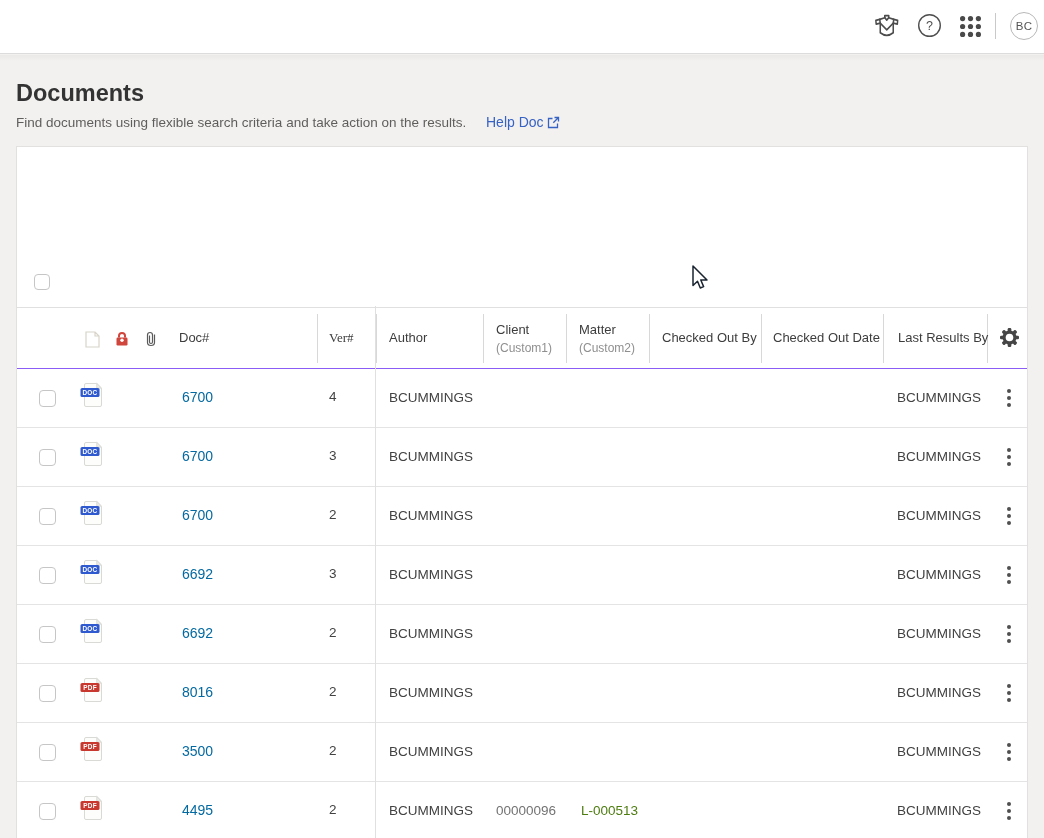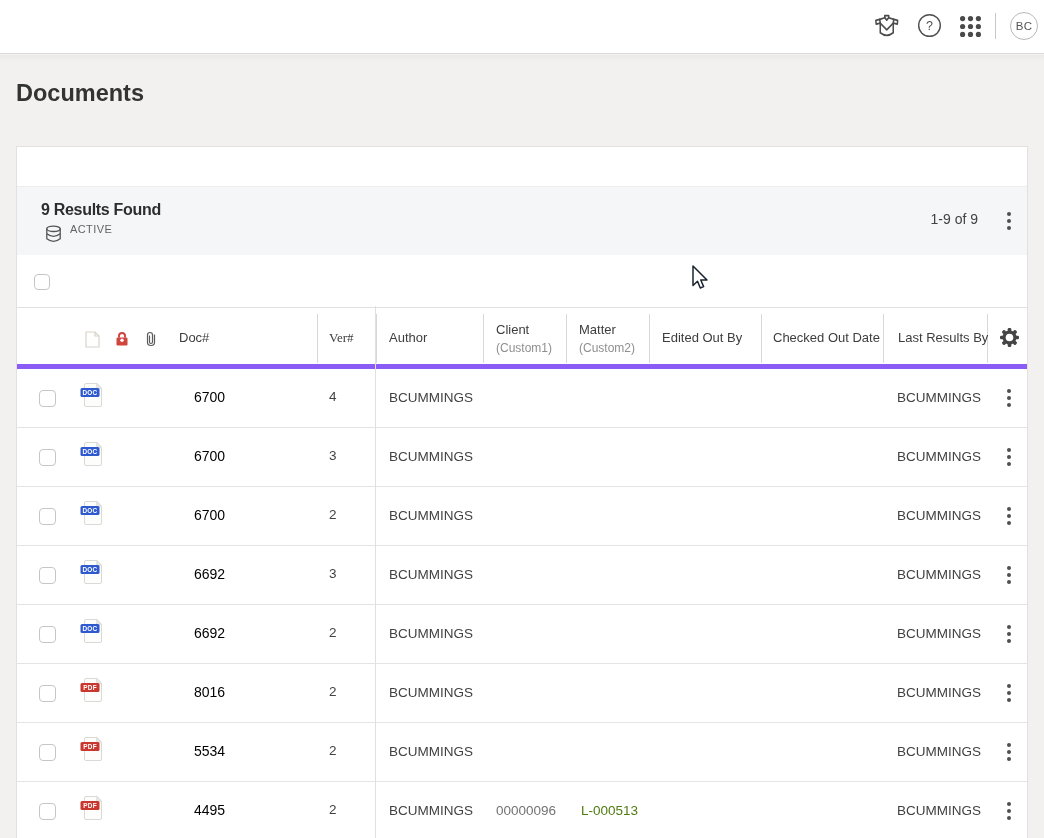--- a/index.html
+++ b/index.html
@@ -20,30 +20,30 @@
   #card { position:absolute; left:16px; top:146px; width:1012px; height:692px; background:#fff; border:1px solid #e2e1e0; border-bottom:none; }
   #showband { position:absolute; left:0; top:0; width:1010px; height:39px; background:linear-gradient(#f4f3f2 0px, #fbfbfa 9px, #fbfbfa); }
   #showband .lbl { position:absolute; left:423px; top:16px; font-size:14.2px; color:#3658c8; }
   #resultsband { position:absolute; left:0; top:39px; width:1010px; height:69px; background:#f5f6f7; border-top:1px solid #eeedec; }
   #rfound { position:absolute; left:24px; top:14px; font-size:16px; font-weight:bold; color:#2d2d2d; letter-spacing:-0.3px; }
   #activelbl { position:absolute; left:53px; top:36px; font-size:11px; color:#636363; letter-spacing:0.4px; }
   #pager { position:absolute; right:49px; top:24px; font-size:14px; color:#424242; }
   #selectband { position:absolute; left:0; top:108px; width:1010px; height:52px; background:#fff; }
 
   
-  #thead { position:absolute; left:0; top:160px; width:1010px; height:62px; background:#fff; border-top:1px solid #e0e0e0; border-bottom:5px solid #8b5cf6; }
+  #thead { position:absolute; left:0; top:160px; width:1010px; height:62px; background:#fff; border-top:1px solid #e0e0e0; border-bottom:1px solid #8b5cf6; }
   .hsep { position:absolute; top:6px; width:1px; height:49px; background:#d8d8d8; }
   .hlbl { position:absolute; font-size:13px; color:#3d3d3d; top:22px; white-space:nowrap; }
   .hlbl2 { position:absolute; font-size:13px; color:#3d3d3d; top:13px; white-space:nowrap; line-height:17.5px; }
   .hlbl2 .sub { color:#8f8f8f; font-size:12px; }
   #vline { position:absolute; left:375px; top:306px; width:1px; height:532px; background:#e0e0e0; }
 
   .row { position:absolute; left:0; width:1010px; height:59px; background:#fff; border-bottom:1px solid #e4e4e4; }
   .cb { position:absolute; width:17px; height:17px; border:1px solid #c6c6c6; border-radius:4px; background:#fff; top:21px; left:22px; }
-  .doclink { position:absolute; left:165px; top:20px; font-size:14px; color:#000000;margin-left:12px; }
+  .doclink { position:absolute; left:165px; top:20px; font-size:14px; color:#0369a1; }
   .ver { position:absolute; left:312px; top:20px; font-size:13.5px; color:#424242; }
   .author { position:absolute; left:372px; top:20.5px; font-size:13.5px; color:#424242; }
   .client { position:absolute; left:479px; top:20.5px; font-size:13.5px; color:#737373; }
   .matter { position:absolute; left:564px; top:20.5px; font-size:13.5px; color:#4d7c0f; }
   .lastedit { position:absolute; left:880px; top:20.5px; font-size:13.5px; color:#424242; }
   .kebab { position:absolute; left:990px; top:20px; width:5px; }
   .kebab i { display:block; width:4.4px; height:4.4px; border-radius:50%; background:#4f4f4f; margin:0 0 2.6px 0; }
   .ficon { position:absolute; left:63px; top:13px; }
 </style>
 </head>
@@ -74,39 +74,30 @@
         <circle cx="19.4" cy="11.5" r="2.6"></circle>
       <circle cx="3.6" cy="19.4" r="2.6"></circle>
         <circle cx="11.5" cy="19.4" r="2.6"></circle>
         <circle cx="19.4" cy="19.4" r="2.6"></circle>
     </g>
   </svg>
   <div style="position:absolute; left:995px; top:13px; width:1px; height:26px; background:#c9c9c9;"></div>
   <div style="position:absolute; left:1010px; top:12px; width:28px; height:28px; border:1px solid #b8b8b8; border-radius:50%; background:#fff; text-align:center; line-height:27px; font-size:11.5px; color:#555; letter-spacing:0.3px;">BC</div>
 
   <div id="title">Documents</div>
+  <div id="subtitle">Find documents using flexible search criteria and take action on the results. <a style="margin-left:16px; font-size:14px;">Help Doc</a>
+    <svg width="13" height="13" viewBox="0 0 13 13" style="vertical-align:-2px;">
+      <g fill="none" stroke="#3662c4" stroke-width="1.3">
+        <path d="M10.5 7.5 L10.5 11.5 L1.5 11.5 L1.5 2.5 L5.5 2.5"></path>
+        <path d="M7.5 1.5 L11.5 1.5 L11.5 5.5 M11.2 1.8 L6.3 6.7"></path>
+      </g>
+    </svg>
+  </div>
 
   <div id="card">
-    <div id="resultsband">
-      <div id="rfound">9 Results Found</div>
-      <svg style="position:absolute; left:28px; top:38px;" width="17" height="18" viewBox="0 0 17 18">
-        <g fill="none" stroke="#555" stroke-width="1.3">
-          <ellipse cx="8.5" cy="3.8" rx="6.7" ry="2.7"></ellipse>
-          <path d="M1.8 3.8 L1.8 13.8 Q8.5 19 15.2 13.8 L15.2 3.8" stroke-linecap="round"></path>
-          <path d="M1.8 8.8 Q8.5 14 15.2 8.8"></path>
-        </g>
-      </svg>
-      <div id="activelbl">ACTIVE</div>
-      <div id="pager">1-9 of 9</div>
-      <div class="kebab" style="left:990px; top:25px;">
-          <i></i>
-          <i></i>
-          <i></i>
-        </div>
-    </div>
     <div id="selectband">
       <div class="cb" style="left:17px; top:19px; width:16px; height:16px;"></div>
     </div>
     <div id="thead">
       <div class="hsep" style="left:300px;"></div>
       <div class="hsep" style="left:359px;"></div>
       <div class="hsep" style="left:466px;"></div>
       <div class="hsep" style="left:549px;"></div>
       <div class="hsep" style="left:632px;"></div>
       <div class="hsep" style="left:744px;"></div>
@@ -121,21 +112,21 @@
         <circle cx="7" cy="8.2" r="1.7" fill="#fff"></circle>
       </svg>
       <svg style="position:absolute; left:128px; top:23px;" width="12" height="16" viewBox="0 0 12 16">
         <path d="M9.5 3.5 L9.5 11.5 Q9.5 14.5 6 14.5 Q2.5 14.5 2.5 11.5 L2.5 4 Q2.5 1.5 5 1.5 Q7.5 1.5 7.5 4 L7.5 11 Q7.5 12.5 6 12.5 Q4.5 12.5 4.5 11 L4.5 4.5" fill="none" stroke="#5a5a5a" stroke-width="1.2"></path>
       </svg>
       <div class="hlbl" style="left:162px;">Doc#</div>
       <div class="hlbl" style="left:312px;font-family:Liberation Serif, serif;">Ver#</div>
       <div class="hlbl" style="left:372px;text-align:center;">Author</div>
       <div class="hlbl2" style="left:479px;">Client<br><span class="sub">(Custom1)</span></div>
       <div class="hlbl2" style="left:562px;">Matter<br><span class="sub">(Custom2)</span></div>
-      <div class="hlbl" style="left:645px;">Edited Out By</div>
+      <div class="hlbl" style="left:645px;">Checked Out By</div>
       <div class="hlbl" style="left:756px;">Checked Out Date</div>
       <div class="hlbl" style="left:881px;">Last Results By</div>
       <svg style="position:absolute; left:983px; top:20px;" width="19" height="19" viewBox="0 0 19 19">
         <g transform="translate(9.5,9.5)" fill="#454545">
           <circle r="7"></circle>
           <rect x="-1.8" y="-9.5" width="3.6" height="4" rx="1.2"></rect>
           <rect x="-1.8" y="-9.5" width="3.6" height="4" rx="1.2" transform="rotate(45)"></rect>
           <rect x="-1.8" y="-9.5" width="3.6" height="4" rx="1.2" transform="rotate(90)"></rect>
           <rect x="-1.8" y="-9.5" width="3.6" height="4" rx="1.2" transform="rotate(135)"></rect>
           <rect x="-1.8" y="-9.5" width="3.6" height="4" rx="1.2" transform="rotate(180)"></rect>
@@ -256,21 +247,21 @@
         </div>
     </div>
     <div class="row" style="top:576px;">
       <div class="cb"></div>
       <svg class="ficon" width="24" height="28" viewBox="0 0 24 28">
         <path d="M6 1.5 L16.8 1.5 L21.5 6.2 L21.5 23 Q21.5 24.5 20 24.5 L6 24.5 Q4.5 24.5 4.5 23 L4.5 3 Q4.5 1.5 6 1.5 Z" fill="#fdfdfc" stroke="#d9d9d6" stroke-width="1"></path>
         <path d="M16.8 1.5 L16.8 6.2 L21.5 6.2 Z" fill="#ececea" stroke="#d9d9d6" stroke-width="1"></path>
         <rect x="0.5" y="6" width="19" height="9" rx="1.6" fill="#c8382f"></rect>
         <text x="10" y="12.8" font-size="6.4" font-weight="bold" fill="#fff" text-anchor="middle" font-family="Liberation Sans" letter-spacing="0.3">PDF</text>
       </svg>
-      <a class="doclink">5534</a>
+      <a class="doclink">3500</a>
       <div class="ver">2</div>
       <div class="author">BCUMMINGS</div>
       <div class="lastedit">BCUMMINGS</div>
       <div class="kebab">
           <i></i>
           <i></i>
           <i></i>
         </div>
     </div>
     <div class="row" style="top:635px;">

